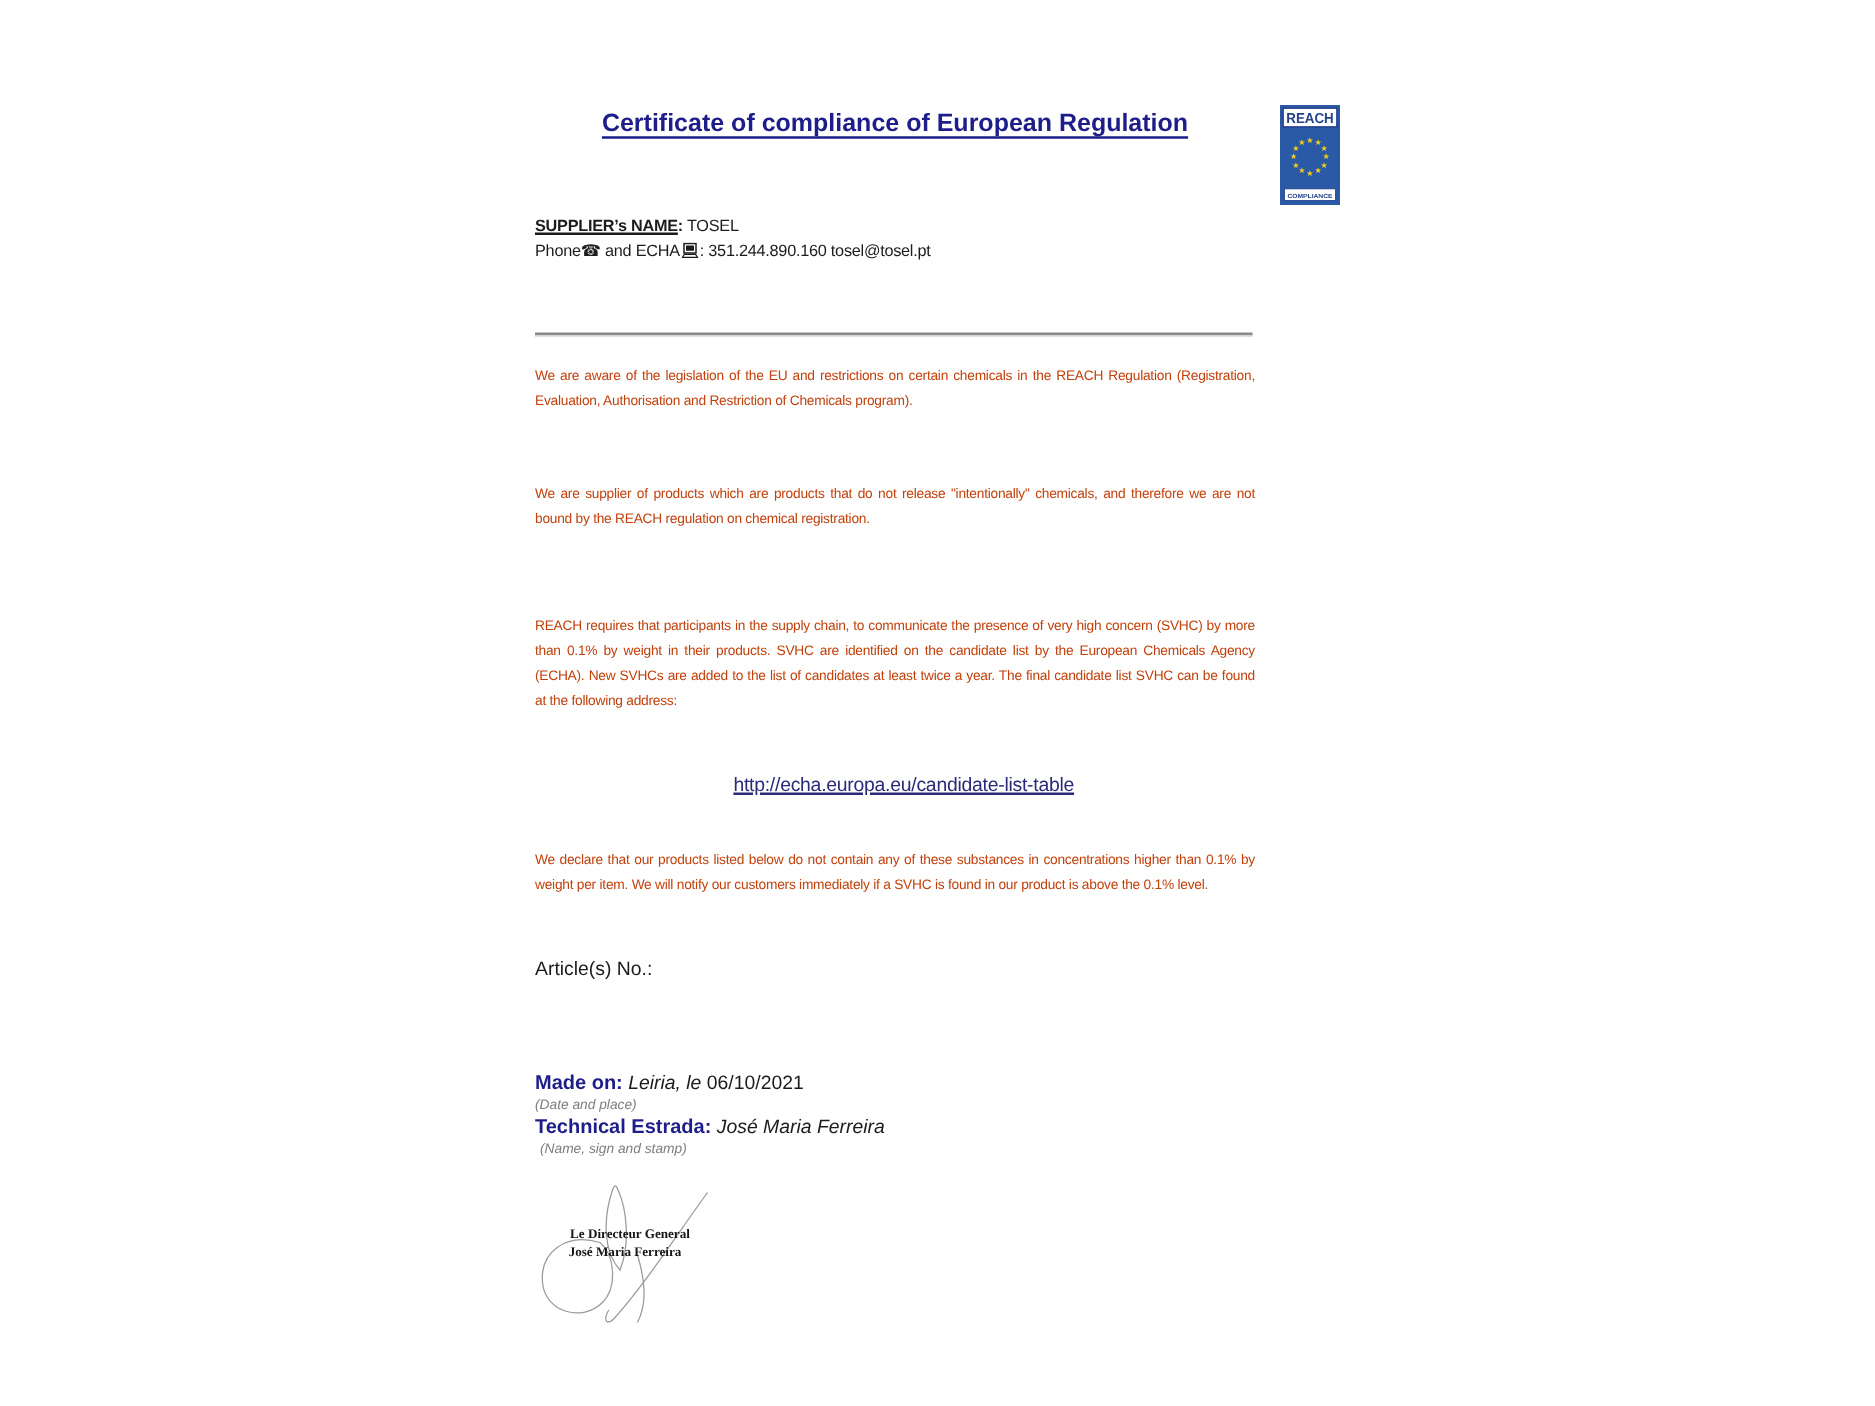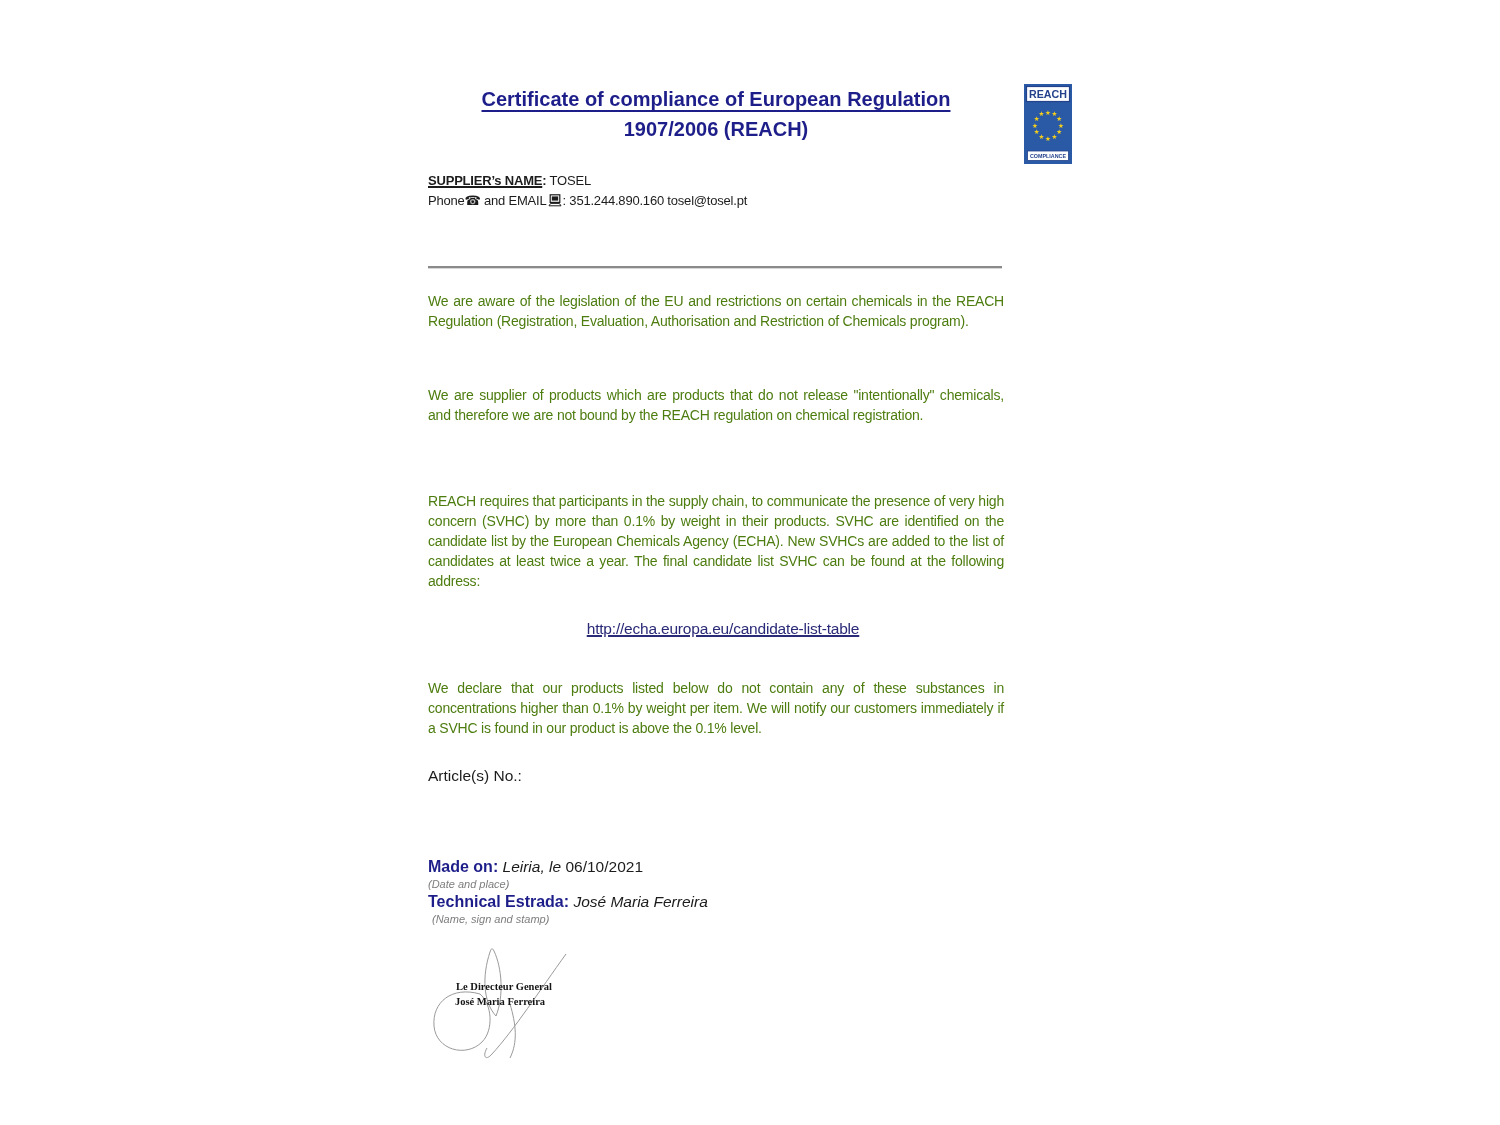--- a/index.html
+++ b/index.html
@@ -19,21 +19,21 @@
               font-size:13px; line-height:19.5px; letter-spacing:-0.2px; text-align:justify; }
   .sup-label { font-weight:bold; }
   .sup-underline { text-decoration:underline; text-decoration-thickness:1.5px; }
   .inline-icon { display:inline-block; vertical-align:-2px; margin:0 1px; }
 
   
   .divider { position:absolute; top:182px; left:0; width:574px; height:3px;
              background:#8a8a8a; border-bottom:1px solid #d6d6d6; }
 
   
-  .para { position:absolute; left:0; width:576px; color:#4d7c0f; font-size:14px;
+  .para { position:absolute; left:0; width:576px; color:#c2410c; font-size:11px;
           line-height:20px; letter-spacing:-0.2px; text-align:justify; }
   .p1 { top:207px; } .p2 { top:301px; } .p3 { top:407px; } .p4 { top:594px; }
 
   .url-line { position:absolute; top:536px; left:0; width:576px; text-align:center; }
   .url-line a { color:#2a2a78; font-size:15.5px; letter-spacing:-0.2px;
                 text-decoration:underline; text-decoration-thickness:1.5px;padding-left:14px; }
 
   .article { position:absolute; top:683px; left:0; color:#1c1c1c; font-size:15.5px; }
 
   .made-on { position:absolute; top:774px; left:0; font-size:15.5px; }
@@ -76,29 +76,28 @@
       </g>
       <rect x="3.5" y="67" width="41" height="9.5" fill="#ffffff" stroke="#24418c" stroke-width="0.8"></rect>
       <text x="24" y="74.2" text-anchor="middle" font-size="4.8" font-weight="bold" fill="#24418c" textLength="36" lengthAdjust="spacingAndGlyphs" font-family="Liberation Sans, DejaVu Sans, sans-serif">COMPLIANCE</text>
     </svg>
   </div>
 
   <div class="doc">
 
     <div class="title-block">
       <div class="title-l1">Certificate of compliance of European Regulation</div>
-      <div class="title-l2">1907/2006 (REACH)</div>
     </div>
 
     <div class="supplier">
       <div>
         <span class="sup-label sup-underline">SUPPLIER’s NAME</span><span class="sup-label">:</span><span> TOSEL</span>
       </div>
       <div>
-        <span>Phone</span><span style="font-family:'DejaVu Sans',sans-serif;">☎</span><span> and EMAIL</span><span class="inline-icon"><svg width="14" height="13" viewBox="0 0 14 13">
+        <span>Phone</span><span style="font-family:'DejaVu Sans',sans-serif;">☎</span><span> and ECHA</span><span class="inline-icon"><svg width="14" height="13" viewBox="0 0 14 13">
               <rect x="2.2" y="0.8" width="9.6" height="7.6" fill="none" stroke="#1c1c1c" stroke-width="1.2"></rect>
               <rect x="3.8" y="2.4" width="6.4" height="4.2" fill="#1c1c1c"></rect>
               <path d="M1,11.8 L13,11.8 L11.4,9.4 L2.6,9.4 Z" fill="none" stroke="#1c1c1c" stroke-width="1"></path>
             </svg></span><span>: 351.244.890.160 tosel@tosel.pt</span>
       </div>
     </div>
 
     <div class="divider"></div>
 
     <p class="para p1">We are aware of the legislation of the EU and restrictions on certain chemicals in the REACH Regulation (Registration, Evaluation, Authorisation and Restriction of Chemicals program).</p>

